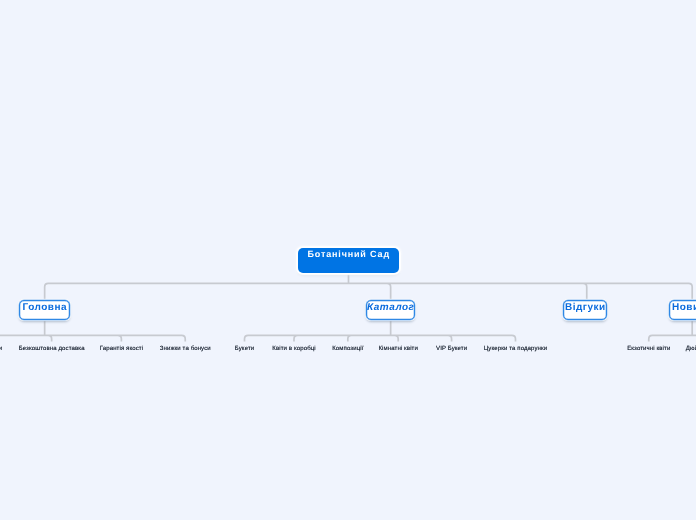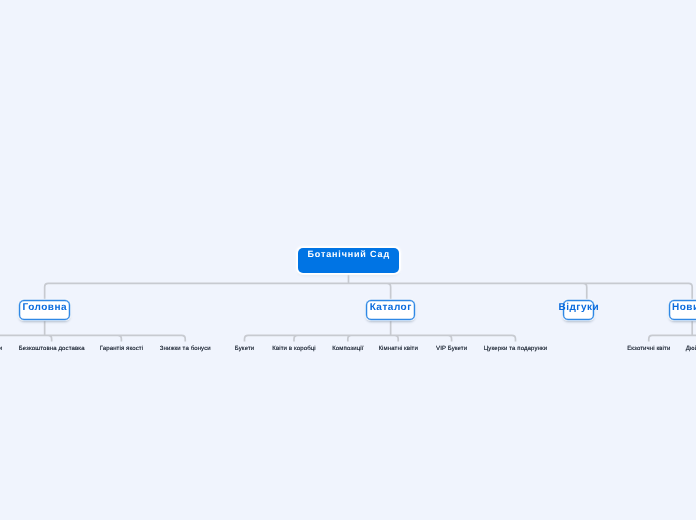--- a/index.html
+++ b/index.html
@@ -36,24 +36,24 @@
     <path id="connector-path" fill="none" stroke="#c7cad0" stroke-width="1.7" d="M348.5 272.6 V283.3 M348.5 283.3 H48.25 Q44.65 283.3 44.65 286.90000000000003 V300 M44.65 320.4 V335.4 M44.65 335.4 H-74 Q-77.6 335.4 -77.6 339 V341.6 M44.65 320.4 V335.4 M44.65 335.4 H-19.799999999999997 Q-23.4 335.4 -23.4 339 V341.6 M44.65 320.4 V335.4 M44.65 335.4 H48.15 Q51.65 335.4 51.65 338.9 V341.6 M44.65 320.4 V335.4 M44.65 335.4 H117.80000000000001 Q121.4 335.4 121.4 339 V341.6 M44.65 320.4 V335.4 M44.65 335.4 H181.65 Q185.25 335.4 185.25 339 V341.6 M348.5 272.6 V283.3 M348.5 283.3 H387.04999999999995 Q390.65 283.3 390.65 286.90000000000003 V300 M390.65 320.4 V335.4 M390.65 335.4 H248.1 Q244.5 335.4 244.5 339 V341.6 M390.65 320.4 V335.4 M390.65 335.4 H297.6 Q294 335.4 294 339 V341.6 M390.65 320.4 V335.4 M390.65 335.4 H351.40000000000003 Q347.8 335.4 347.8 339 V341.6 M390.65 320.4 V335.4 M390.65 335.4 H394.59999999999997 Q398.2 335.4 398.2 339 V341.6 M390.65 320.4 V335.4 M390.65 335.4 H448 Q451.6 335.4 451.6 339 V341.6 M390.65 320.4 V335.4 M390.65 335.4 H511.9 Q515.5 335.4 515.5 339 V341.6 M348.5 272.6 V283.3 M348.5 283.3 H583.15 Q586.75 283.3 586.75 286.90000000000003 V300 M348.5 272.6 V283.3 M348.5 283.3 H688.6 Q692.2 283.3 692.2 286.90000000000003 V300 M692.2 320.4 V335.4 M692.2 335.4 H652.35 Q648.75 335.4 648.75 339 V341.6 M692.2 320.4 V335.4 M692.2 335.4 H700.3 Q703.9 335.4 703.9 339 V341.6 M692.2 320.4 V335.4 M692.2 335.4 H745.8 Q749.4 335.4 749.4 339 V341.6"></path>
   </svg>
 
   <div class="node root" id="n-root" style="left: 297.75px; top: 248px; width: 101.5px; height: 24.6px;">
     <span>Ботанічний Сад</span>
   </div>
 
   <div class="node branch" id="n-b0" style="left: 19px; top: 300px; width: 51.3px; height: 20.4px;">
     <span>Головна</span>
   </div>
-  <div class="node branch" id="n-b1" style="left: 365.9px; top: 300px; width: 49.5px; height: 20.4px;">
+  <div class="node branch" id="n-b1" style="left: 365.9px; top: 300px; width: 49.5px; height: 20.4px; font-style: italic;">
     <span>Каталог</span>
   </div>
-  <div class="node branch" id="n-b2" style="left: 563.2px; top: 300px; width: 31px; height: 20.4px;">
+  <div class="node branch" id="n-b2" style="left: 563.2px; top: 300px; width: 44px; height: 20.4px;">
     <span>Відгуки</span>
   </div>
   <div class="node branch" id="n-b3" style="left: 668.5px; top: 300px; width: 47.4px; height: 20.4px;">
     <span>Новини</span>
   </div>
 
   <div class="leaf" id="l-0-1" style="top: 345.2px; left: -49.0328px;">Свіжі зрізані квіти</div>
   <div class="leaf" id="l-0-2" style="top: 345.2px; left: 18.6734px;">Безкоштовна доставка</div>
   <div class="leaf" id="l-0-3" style="top: 345.2px; left: 99.6656px;">Гарантія якості</div>
   <div class="leaf" id="l-0-4" style="top: 345.2px; left: 159.727px;">Знижки та бонуси</div>

